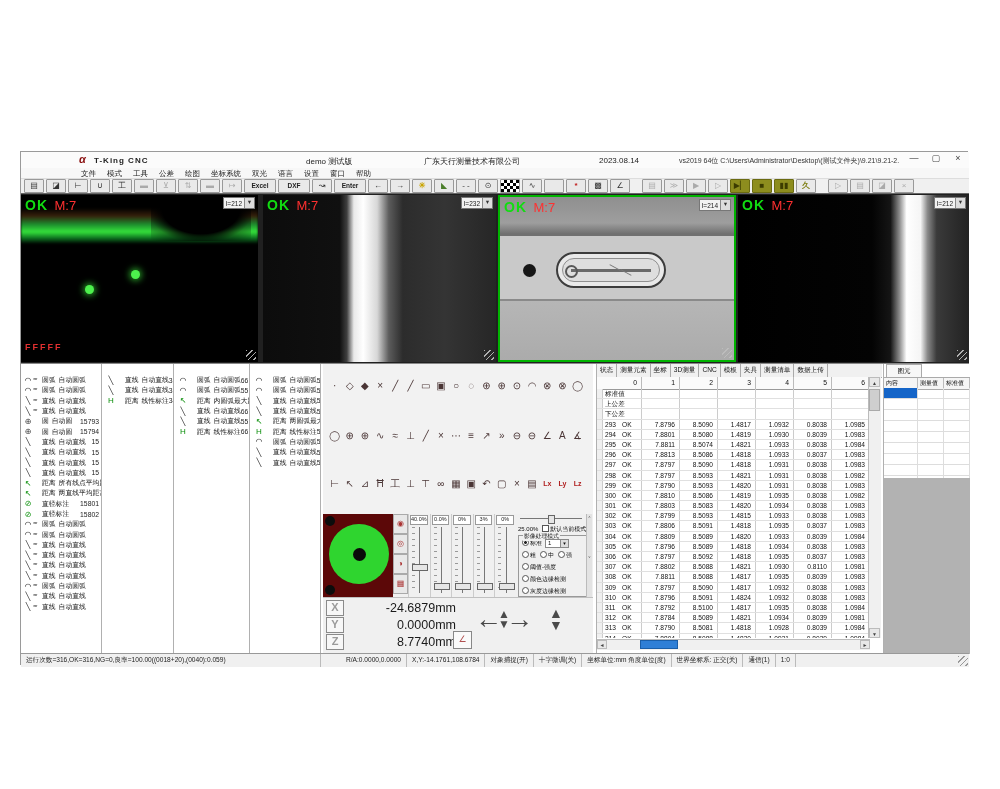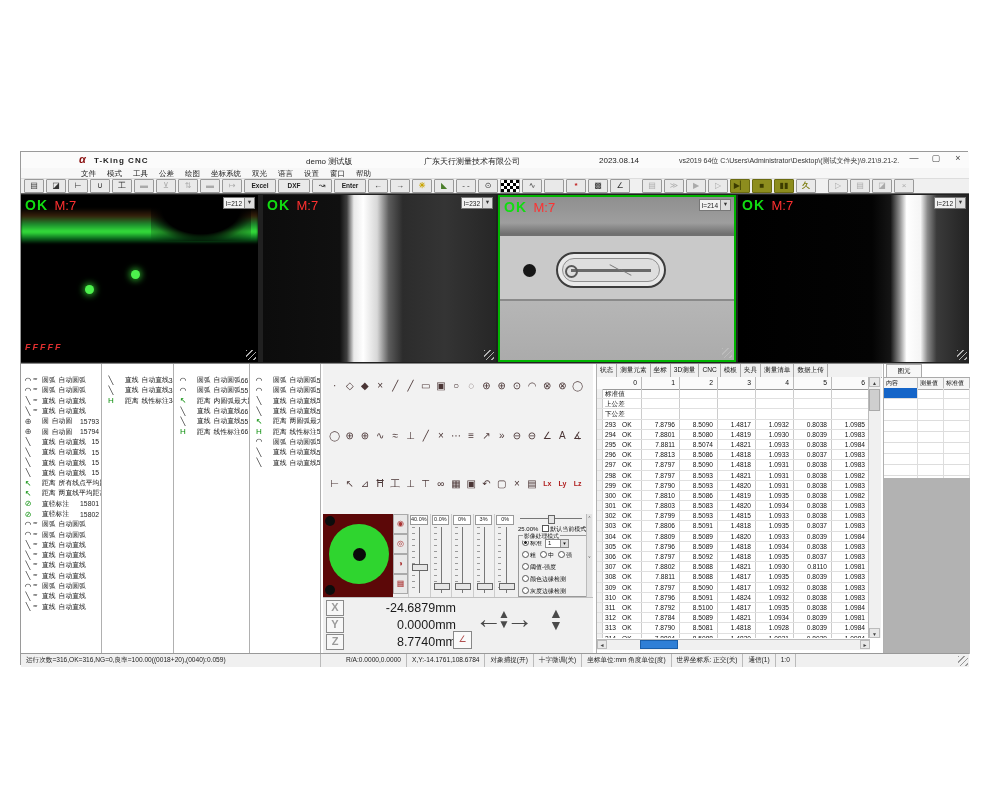--- a/index.html
+++ b/index.html
@@ -38,21 +38,21 @@
   .pane{position:absolute;top:1px;height:167px;background:#000;overflow:hidden;}
   .pane.selected{border:2px solid #00b400;box-sizing:border-box;}
   .okm{position:absolute;left:4px;top:1px;z-index:5;white-space:nowrap;}
   .okm .ok{color:#11dd11;font-weight:bold;font-size:14px;letter-spacing:1px;}
   .okm .mk{color:#ff3030;font-size:13px;margin-left:2px;}
   .gain{position:absolute;right:3px;top:2px;z-index:5;height:10px;background:#f2f2f2;border:1px solid #777;display:flex;align-items:center;}
   .gain .gval{font-size:6.5px;color:#222;padding:0 2px;line-height:9px;}
   .gain .garr{width:9px;height:100%;background:#ddd;border-left:1px solid #888;font-size:5.5px;line-height:9px;text-align:center;color:#333;}
   .rsz{position:absolute;right:2px;bottom:2px;width:10px;height:10px;z-index:5;
        background:repeating-linear-gradient(135deg,rgba(190,190,190,.9) 0 1px,transparent 1px 4px);}
-  .scene{position:absolute;left:0;top:0;right:0;bottom:0;font-style:italic;}
+  .scene{position:absolute;left:0;top:0;right:0;bottom:0;}
   
   .laser-band{position:absolute;left:0;top:13px;width:100%;height:36px;
      background:linear-gradient(180deg,rgba(40,20,5,.0),rgba(120,70,25,.45) 22%,#1d8a2d 45%,#35e23c 66%,#0d7020 84%,rgba(0,40,0,0));filter:blur(1px);}
   .laser-blob{position:absolute;left:55%;top:0;width:42%;height:46px;background:radial-gradient(ellipse at 50% 30%,#000 55%,rgba(0,0,0,.35) 75%,transparent 100%);}
   .gdot{position:absolute;width:9px;height:9px;border-radius:50%;background:#4df04d;box-shadow:0 0 6px 2px rgba(60,240,60,.6);}
   .ftext{position:absolute;left:4px;bottom:10px;color:#e03030;font-size:9px;font-weight:bold;letter-spacing:2px;}
   
   .scene-edgeL{background:linear-gradient(90deg,#0c0c0c 0%,#101010 33%,#3f3f3f 36%,#e9e9e9 39%,#ffffff 43%,#d7d7d7 49%,#5c5c5c 54%,#2c2c2c 60%,#343434 78%,#262626 100%);}
   
   .scene-part{background:#aeaeae;}

